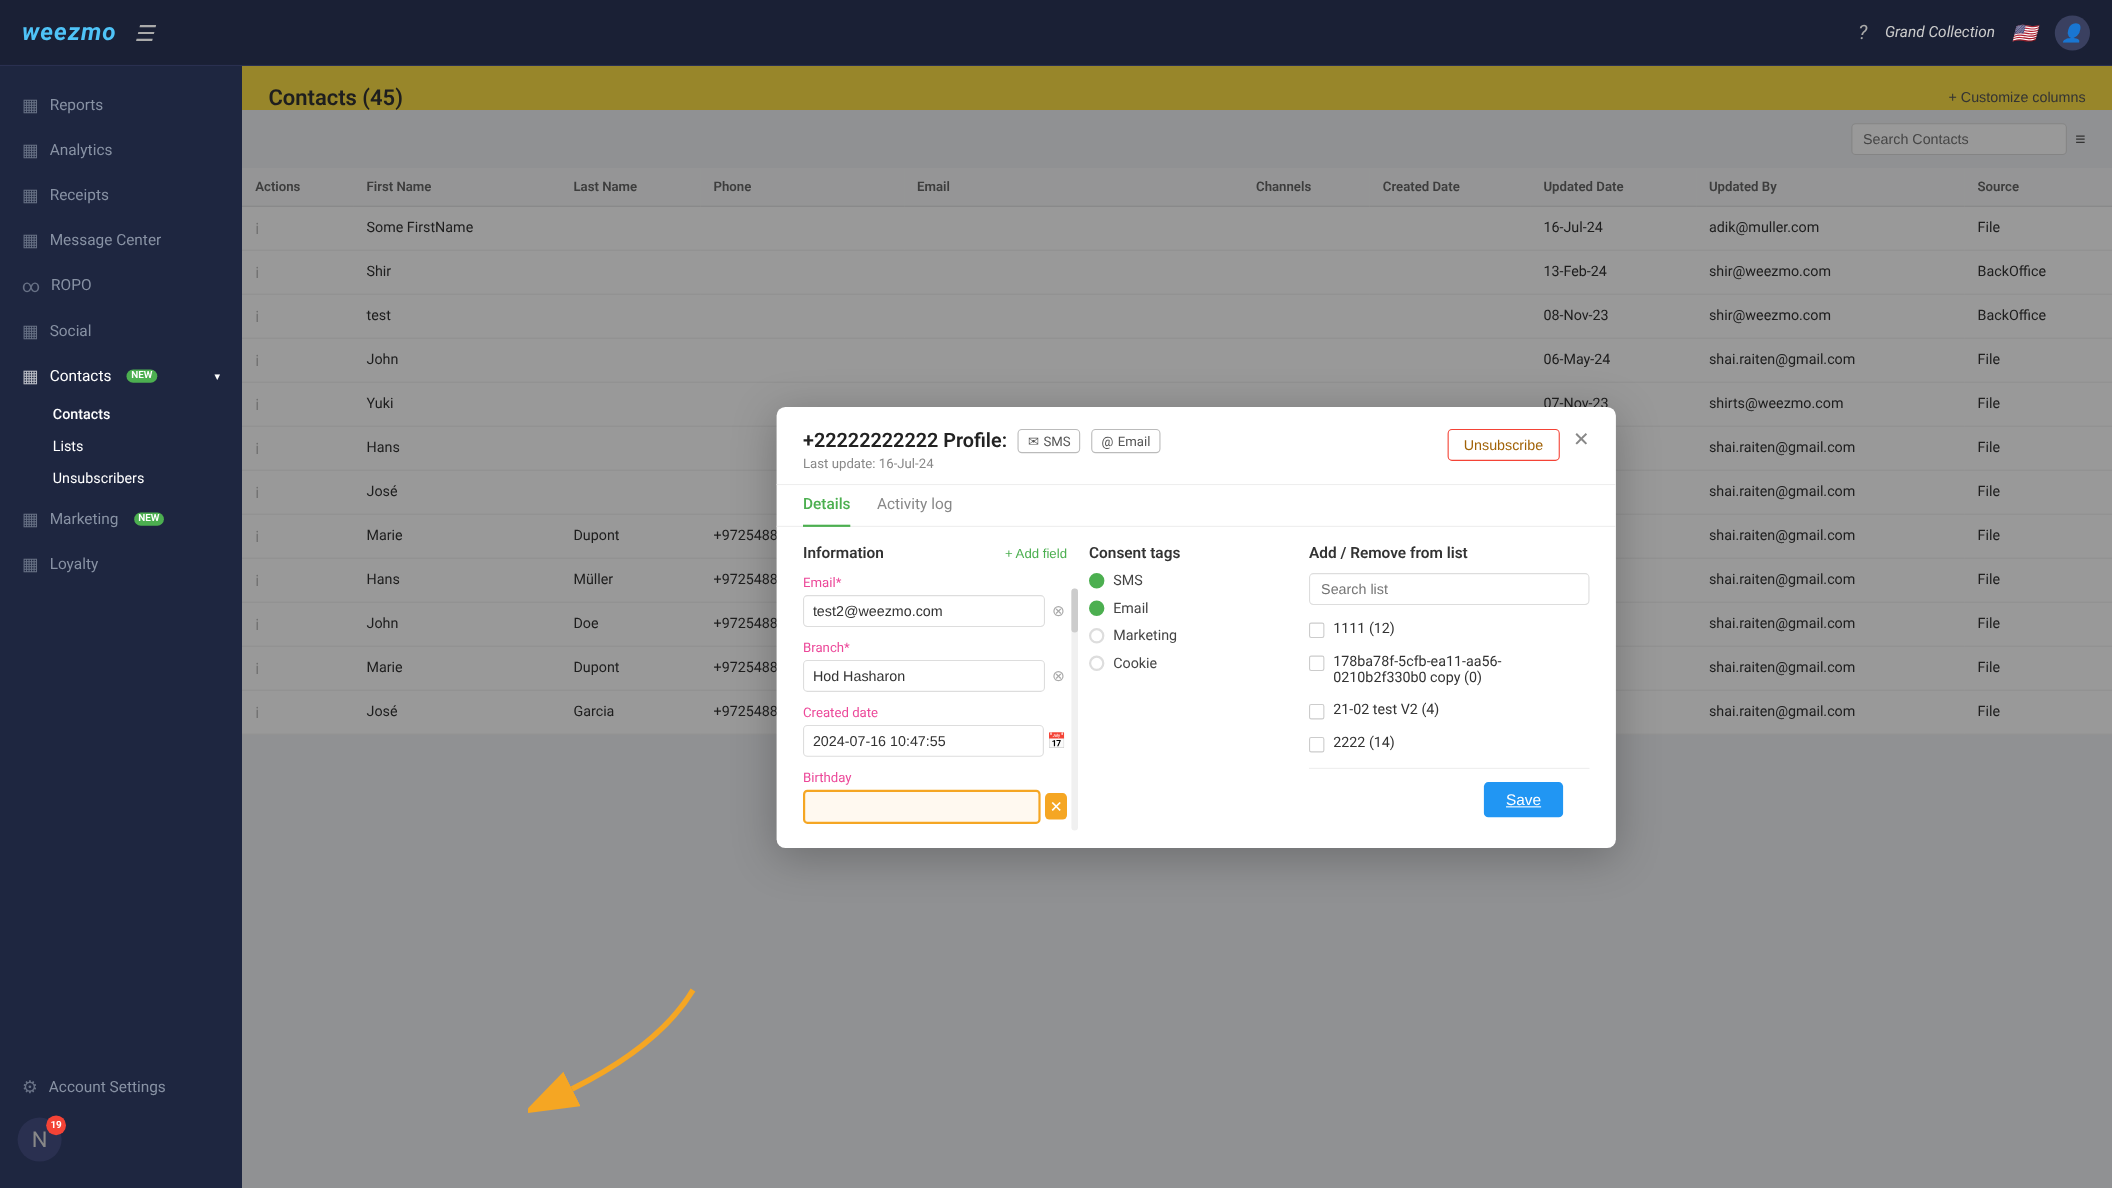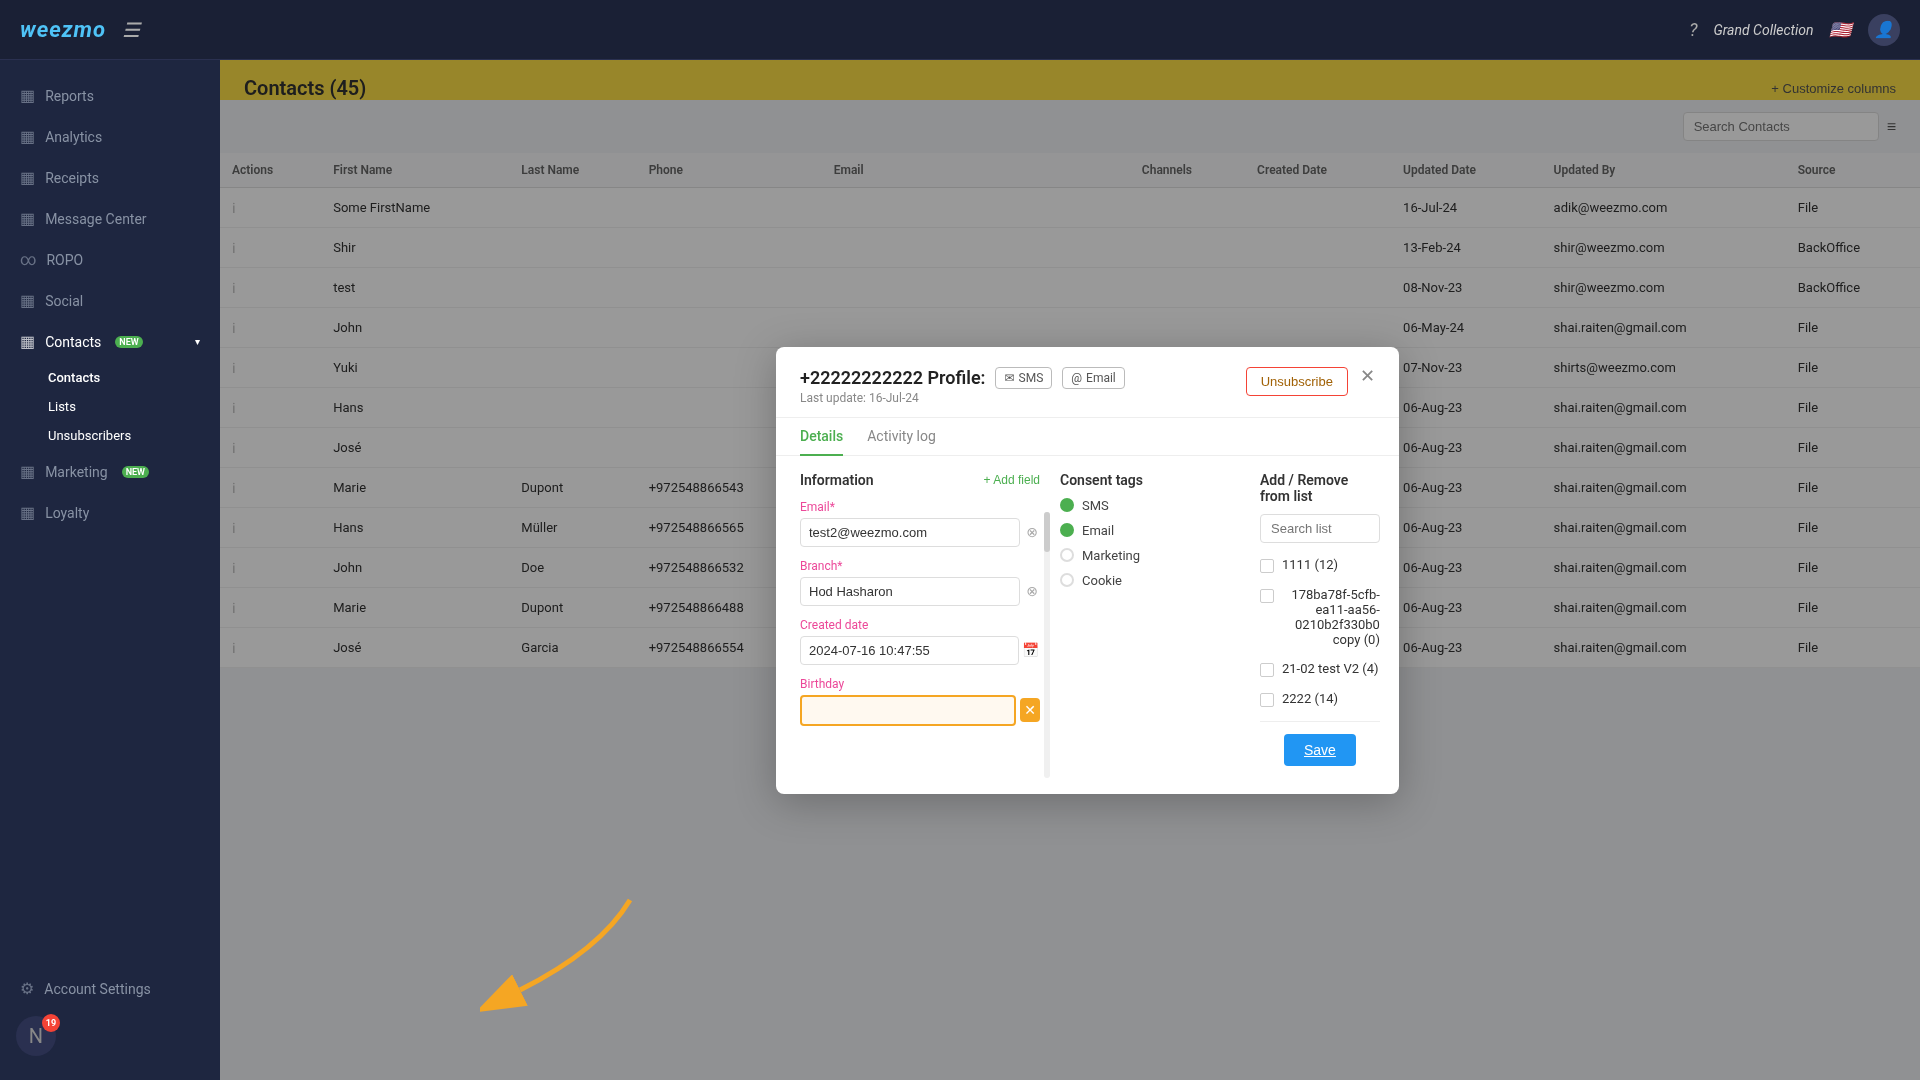--- a/index.html
+++ b/index.html
@@ -170,21 +170,21 @@
       z-index: 100;
       display: flex;
       align-items: center;
       justify-content: center;
     }
 
     
     .modal {
       background: white;
       border-radius: 8px;
-      width: 623px;
+      width: 763px;
       max-height: 520px;
       box-shadow: 0 8px 40px rgba(0,0,0,0.25);
       position: relative;
       display: flex;
       flex-direction: column;
       margin-left: 35px;
     }
     .modal-header {
       padding: 20px 24px 12px;
       border-bottom: 1px solid #eee;
@@ -310,21 +310,20 @@
       flex: 1;
       overflow-y: auto;
       display: flex;
       flex-direction: column;
       gap: 6px;
       max-height: 180px;
     }
     .list-item-row {
       display: flex; align-items: flex-start; gap: 8px;
       padding: 4px 0;
-      text-align: right;
     }
     .list-checkbox {
       width: 14px; height: 14px; border: 1px solid #ccc; border-radius: 2px; flex-shrink: 0; margin-top: 2px;
     }
     .list-item-label { font-size: 13px; color: #333; }
     .modal-footer {
       padding: 12px 24px;
       display: flex;
       justify-content: flex-end;
       border-top: 1px solid #eee;
@@ -463,21 +462,21 @@
         <tbody id="table-body">
             <tr>
     <td><span class="info-icon">ℹ</span></td>
     <td>Some FirstName</td>
     <td></td>
     <td></td>
     <td></td>
     <td></td>
     <td></td>
     <td>16-Jul-24</td>
-    <td>adik@weezmo.com</td>
+    <td>adik@muller.com</td>
     <td>File</td>
   </tr>
             <tr>
     <td><span class="info-icon">ℹ</span></td>
     <td>Shir</td>
     <td></td>
     <td></td>
     <td></td>
     <td></td>
     <td></td>

